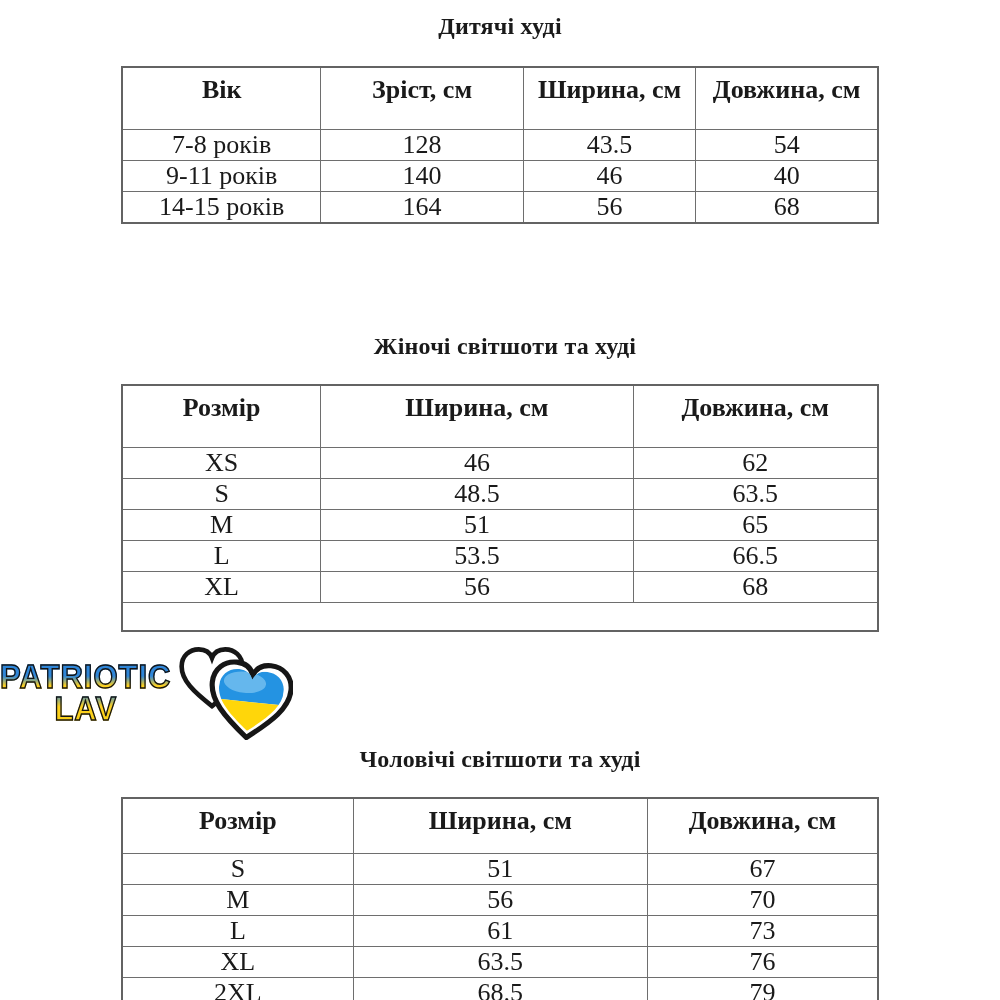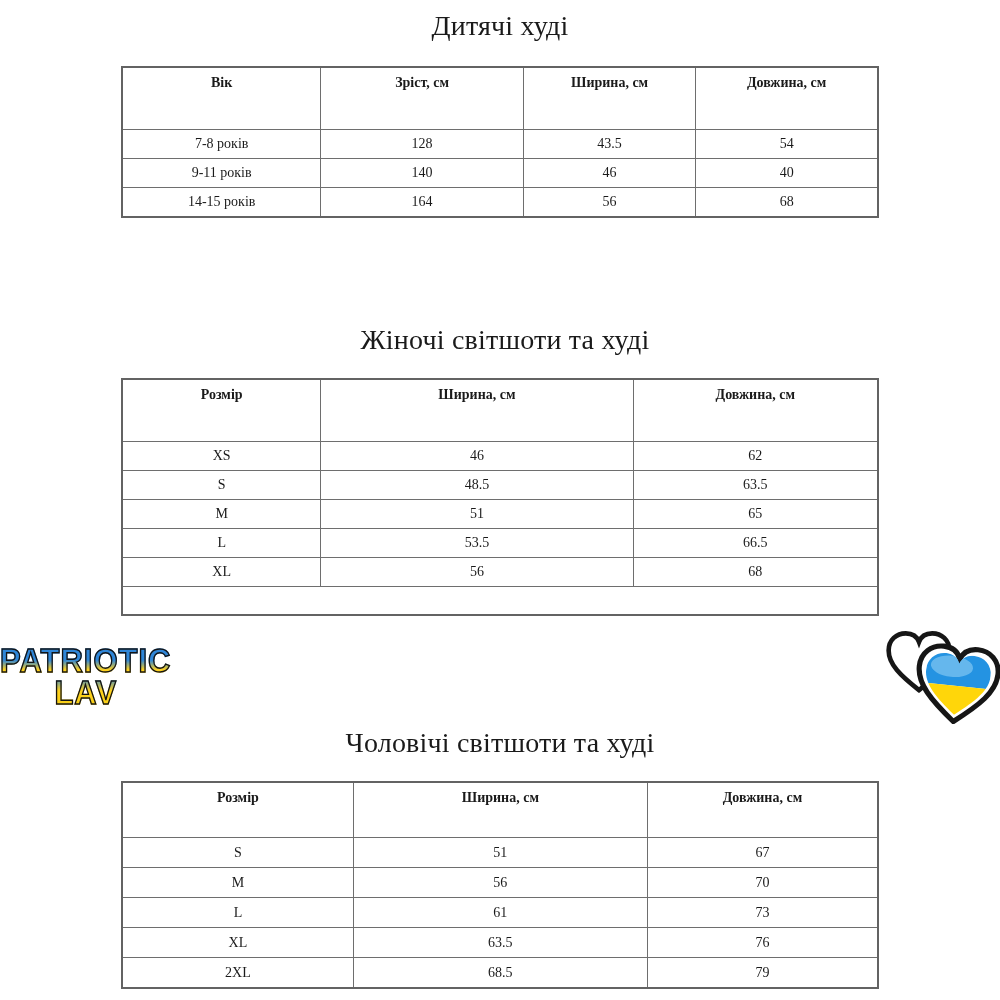--- a/index.html
+++ b/index.html
@@ -13,34 +13,34 @@
     color: #1a1a1a;
   }
   .page {
     width: 1000px;
     height: 1000px;
     position: relative;
     padding-top: 6px;
     box-sizing: border-box;
   }
   .section-title {
-    font-size: 28px;
-    font-weight: normal;
+    font-size: 24px;
+    font-weight: bold;
     text-align: center;
     margin: 0;
     line-height: 36px;
     letter-spacing: 0.2px;
   }
   .size-table {
     width: 758px;
     margin: 0 auto;
     border-collapse: collapse;
     table-layout: fixed;
     border: 2px solid #636363;
-    font-size: 14px;
+    font-size: 26px;
   }
   .size-table th, .size-table td {
     border: 1px solid #6e6e6e;
     text-align: center;
     padding: 0;
     overflow: hidden;
     white-space: nowrap;
   }
   .size-table th {
     font-weight: bold;
@@ -59,21 +59,21 @@
   .mt-table2 { margin-top: 20px; }
   .mt-title3 { margin-top: 1px; }
   .mt-table3 { margin-top: 20px; }
 
   
   .logo {
     margin-top: 14px;
     height: 94px;
     display: flex;
     align-items: center;
-    justify-content: space-between;
+    justify-content: flex-start;
   }
   .logo-text {
     font-family: "Liberation Sans", sans-serif;
     font-weight: bold;
     text-align: center;
     line-height: 1.0;
     margin-right: 4px;
     transform: scaleY(1.05);
   }
   .logo-line {

